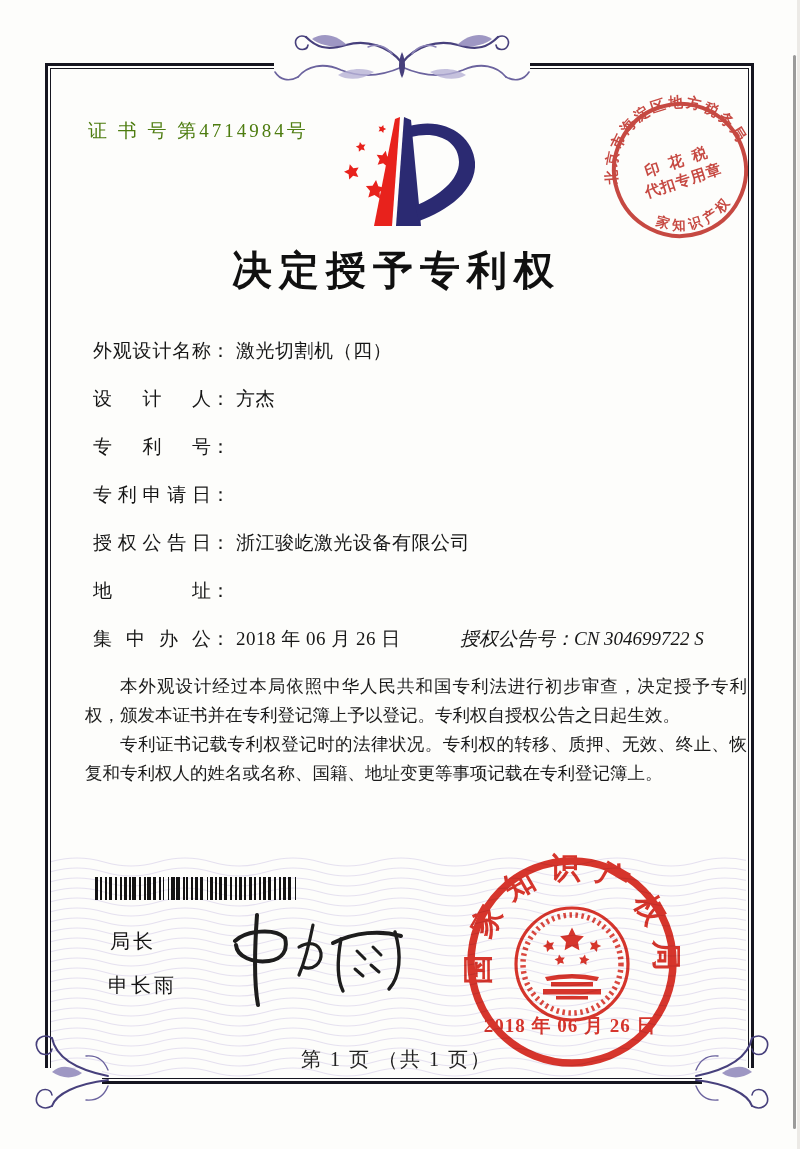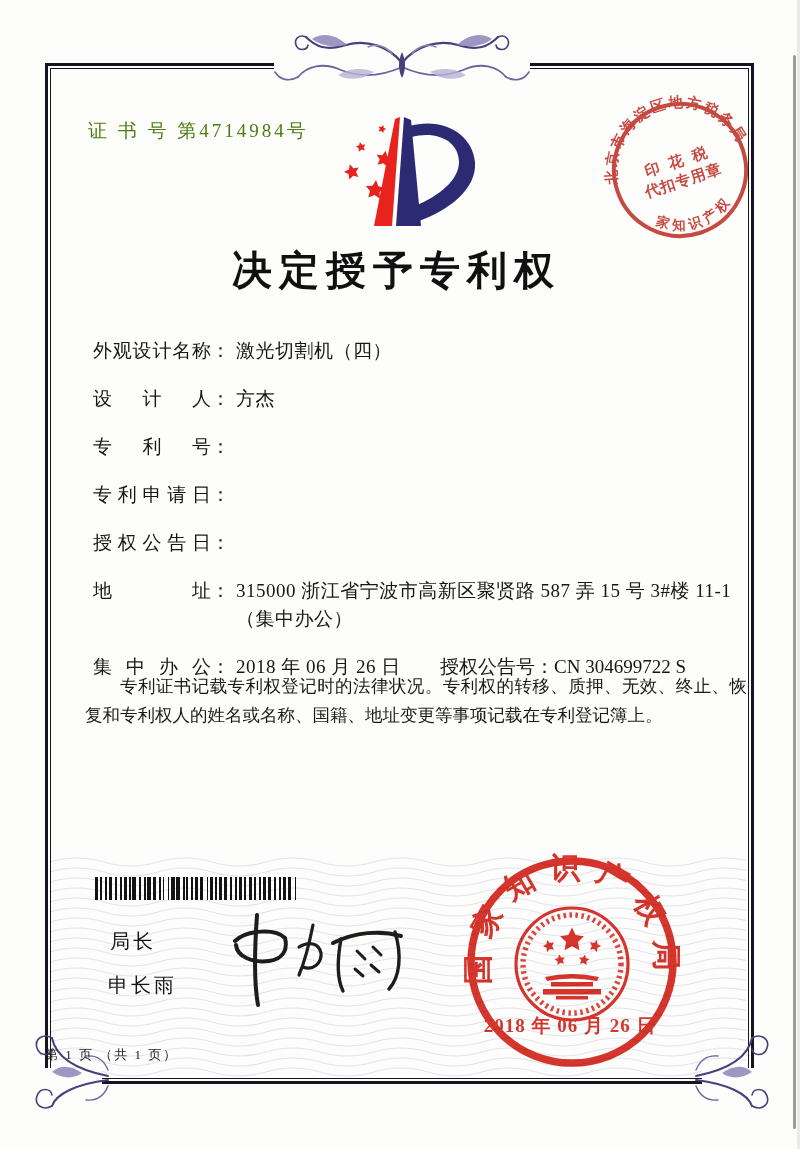--- a/index.html
+++ b/index.html
@@ -32,40 +32,40 @@
   .title{
     position:absolute;left:45px;top:243px;width:703px;text-align:center;
     font-size:40px;font-weight:bold;letter-spacing:7px;color:#101010;
   }
   .fields{position:absolute;left:93px;top:337px;width:652px;font-size:19px;line-height:28px;}
   .frow{margin-bottom:20px;display:flex;align-items:flex-start;}
   .flabel{display:inline-block;width:118px;text-align:justify;text-align-last:justify;flex:none;}
   .fcolon{flex:none;}
   .fvalue{margin-left:6px;letter-spacing:.5px;}
   .frow-last{position:relative;}
-  .pubno{position:absolute;left:347px;top:0;white-space:nowrap;}
+  .pubno{position:absolute;left:367px;top:0;white-space:nowrap;font-style:italic;}
   .paras{
     position:absolute;left:85px;top:672px;width:662px;
     font-size:17.5px;line-height:29px;text-align:justify;color:#1a1a1a;
   }
   .paras p{margin:0;text-indent:2em;}
   .barcode{
     position:absolute;left:95px;top:877px;width:218px;height:23px;
     display:flex;overflow:hidden;
   }
   .barcode i{display:block;height:100%;flex:none;}
   .barcode i:nth-child(odd){background:#131313;}
   .sig-title{position:absolute;left:110px;top:928px;font-size:20px;letter-spacing:3px;}
   .sig-name{position:absolute;left:108px;top:972px;font-size:20px;letter-spacing:3px;}
   .signature{position:absolute;left:205px;top:903px;}
   .seal-office{position:absolute;left:460px;top:850px;mix-blend-mode:multiply;opacity:.94;}
   .seal-tax{position:absolute;left:596px;top:86px;mix-blend-mode:multiply;opacity:.88;}
   .footer{
-    position:absolute;left:45px;top:1046px;width:703px;text-align:left;
-    font-size:13px;letter-spacing:2px;color:#222;
+    position:absolute;left:45px;top:1046px;width:703px;text-align:center;
+    font-size:20px;letter-spacing:2px;color:#222;
   }
 </style>
 </head>
 <body>
 
 <div class="paper">
 
   <svg class="waves" width="696" height="224" viewBox="0 0 696 224">
     <defs>
       <path id="wave" d="M0,6 Q27,-2 54,6 T108,6 T162,6 T216,6 T270,6 T324,6 T378,6 T432,6 T486,6 T540,6 T594,6 T648,6 T702,6" fill="none" stroke="#ddd7ec" stroke-width="1.2"></path>
@@ -175,35 +175,36 @@
       <span class="flabel">专利号</span>
         <span class="fcolon">：</span>
     </div>
     <div class="frow">
       <span class="flabel">专利申请日</span>
         <span class="fcolon">：</span>
     </div>
     <div class="frow">
       <span class="flabel">授权公告日</span>
         <span class="fcolon">：</span>
+      <span class="fvalue">浙江骏屹激光设备有限公司</span>
     </div>
     <div class="frow">
       <span class="flabel">地址</span>
         <span class="fcolon">：</span>
-      <span class="fvalue">315000 浙江省宁波市高新区聚贤路 587 弄 15 号 3#楼 11-1（集中办公）</span>
     </div>
     <div class="frow frow-last">
       <span class="flabel">集中办公</span>
         <span class="fcolon">：</span>
       <span class="fvalue">2018 年 06 月 26 日</span>
       <span class="pubno"><span>授权公告号</span><span>：</span><span>CN 304699722 S</span></span>
     </div>
   </div>
 
   <div class="paras">
+    <p>本外观设计经过本局依照中华人民共和国专利法进行初步审查，决定授予专利权，颁发本证书并在专利登记簿上予以登记。专利权自授权公告之日起生效。</p>
     <p>专利证书记载专利权登记时的法律状况。专利权的转移、质押、无效、终止、恢复和专利权人的姓名或名称、国籍、地址变更等事项记载在专利登记簿上。</p>
   </div>
 
   <div class="barcode">
       <i style="width: 3.4px;"></i>
       <i style="width: 1.7px;"></i>
       <i style="width: 1.7px;"></i>
       <i style="width: 3.4px;"></i>
       <i style="width: 1.7px;"></i>
       <i style="width: 1.7px;"></i>

